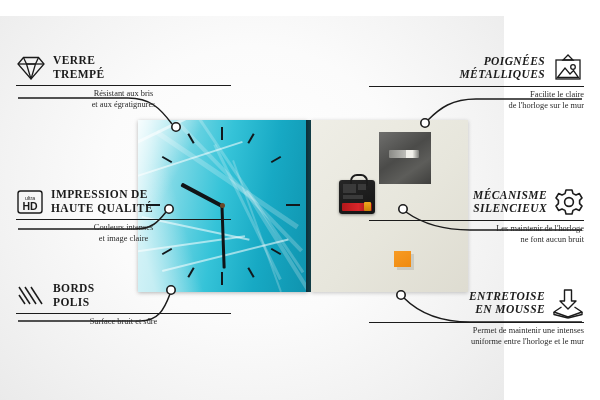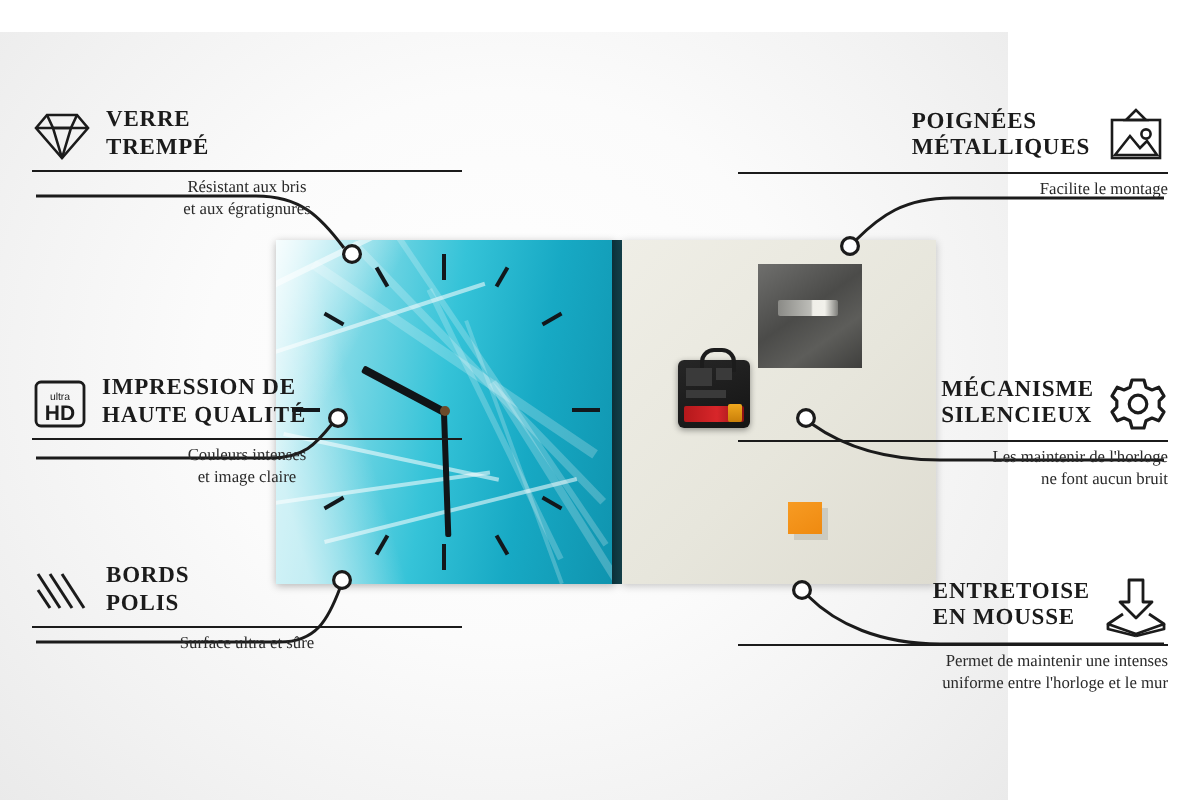--- a/index.html
+++ b/index.html
@@ -79,21 +79,21 @@
   }
   
   .callout{position:absolute;width:215px;}
   .callout .head{display:flex;align-items:center;gap:7px;}
   .callout.left .head{justify-content:flex-start;}
   .callout.right .head{justify-content:flex-end;}
   .title{
     font-size:11.5px;font-weight:bold;color:#1b1b1b;letter-spacing:.4px;
     line-height:13.5px;text-transform:uppercase;
   }
-  .callout.right .title{text-align:left;}
+  .callout.right .title{text-align:right;font-style:italic;}
   .rule{height:1.4px;background:#1b1b1b;margin:4px 0 3px 0;}
   .desc{
     font-size:8.4px;color:#2a2a2a;line-height:10.4px;text-align:center;
   }
   .callout.right .desc{text-align:right;}
   .icon{flex:0 0 auto;display:block;text-align:center;}
   svg{display:block;overflow:visible;}
   .lines{position:absolute;left:0;top:0;width:600px;height:400px;pointer-events:none;}
 </style>
 </head>
@@ -221,41 +221,42 @@
           <path d="M15 4 L26 21"></path>
             <path d="M3 12 L9 21"></path>
         </svg>
       </span>
       <div>
         <div class="title">BORDS</div>
         <div class="title">POLIS</div>
       </div>
     </div>
     <div class="rule"></div>
-    <div class="desc">Surface ultra et sûre</div>
+    <div class="desc">Surface bruit et sûre</div>
     <div class="desc"></div>
   </div>
 
   <div class="callout right" style="left:369px;top:38px;">
     <div class="head">
       <div>
         <div class="title">POIGNÉES</div>
         <div class="title">MÉTALLIQUES</div>
       </div>
       <span class="icon">
         <svg width="32" height="28" viewBox="0 0 32 28" stroke="#1b1b1b" stroke-width="1.3" fill="none">
           <path d="M16 1 L11 6 H21 Z"></path>
           <rect x="4" y="6" width="24" height="19"></rect>
           <circle cx="21" cy="13" r="2.3"></circle>
           <path d="M5.5 23.5 L13 14 L18 20 L21.5 16.5 L26.5 23.5 Z"></path>
         </svg>
       </span>
     </div>
     <div class="rule"></div>
-    <div class="desc">Facilite le montage</div>
+    <div class="desc">Facilite le claire</div>
+    <div class="desc">de l'horloge sur le mur</div>
   </div>
 
   <div class="callout right" style="left:369px;top:172px;">
     <div class="head">
       <div>
         <div class="title">MÉCANISME</div>
         <div class="title">SILENCIEUX</div>
       </div>
       <span class="icon">
         <svg width="30" height="28" viewBox="0 0 30 28" stroke="#1b1b1b" stroke-width="1.6" fill="none" stroke-linejoin="round">

